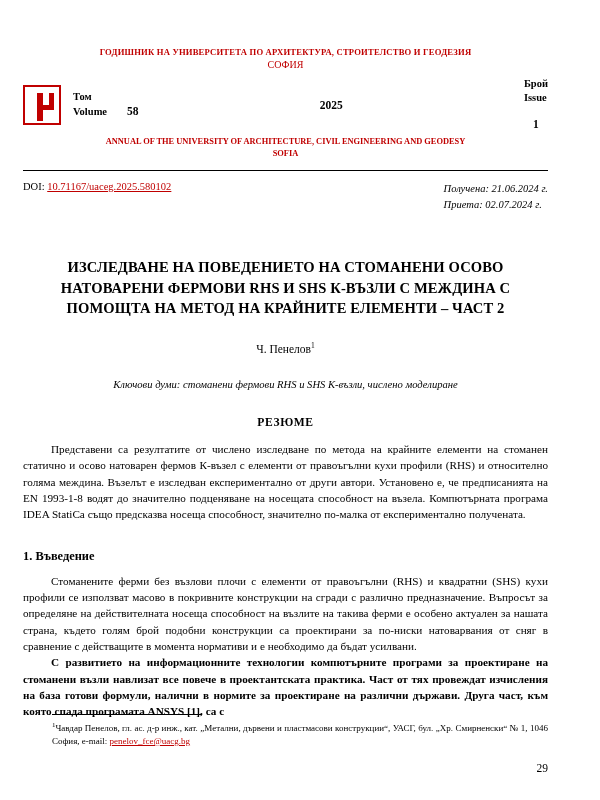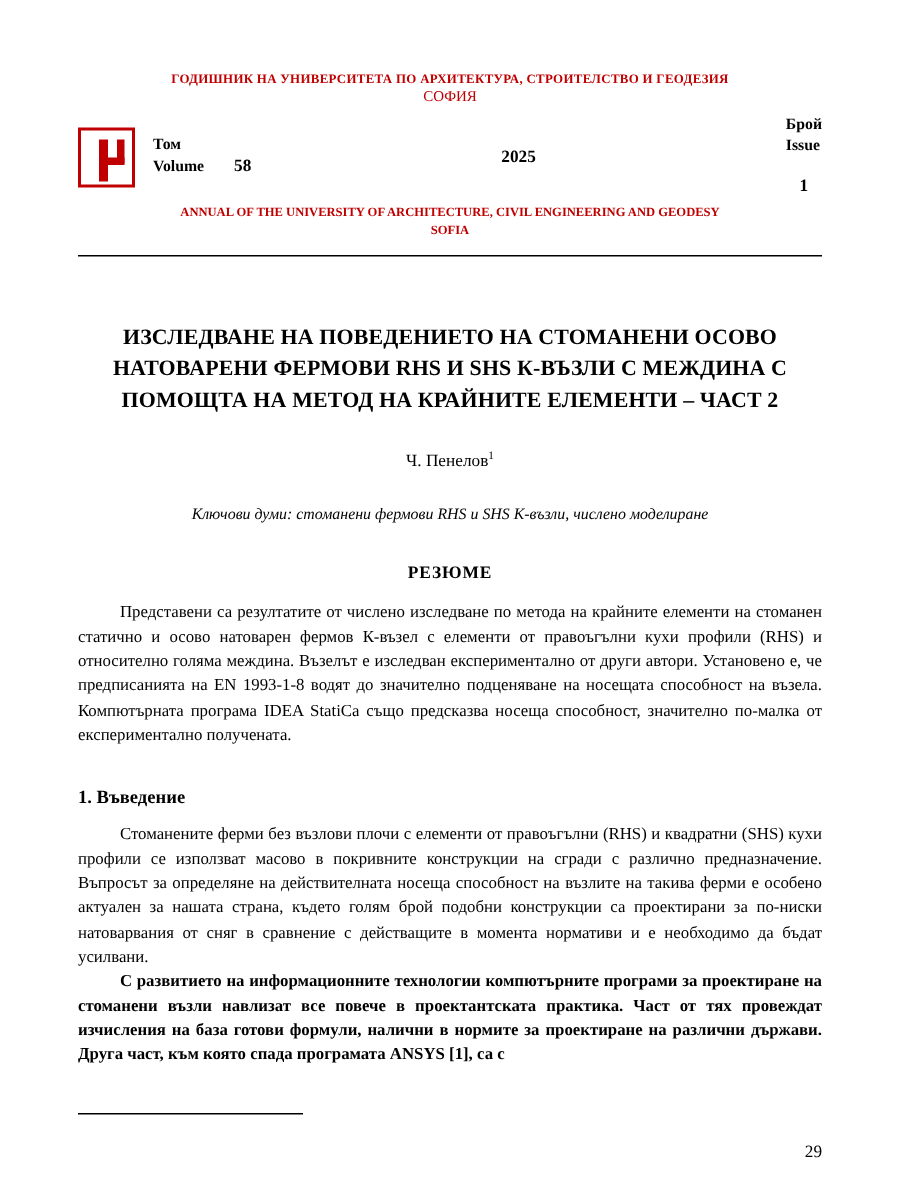--- a/index.html
+++ b/index.html
@@ -12,21 +12,21 @@
     height: 800px;
     overflow: hidden;
     font-family: "Liberation Serif", serif;
     color: #000;
   }
   .page {
     position: relative;
     width: 600px;
     height: 800px;
     box-sizing: border-box;
-    padding: 46px 52px 0 52px;
+    padding: 46px 52px 0 23px;
   }
 
   
   .masthead {
     text-align: center;
   }
   .journal-line1 {
     color: #c00000;
     font-weight: bold;
     font-size: 8.6px;
@@ -286,20 +286,29 @@
         <div class="issue-num">1</div>
       </div>
     </div>
 
     <div class="journal-line-en">ANNUAL OF THE UNIVERSITY OF ARCHITECTURE, CIVIL ENGINEERING AND GEODESY</div>
     <div class="journal-line-en" style="margin-top:0;">SOFIA</div>
   </div>
 
   <hr class="rule">
 
+  <div class="meta-row">
+    <div class="doi">
+      <span>DOI: </span><span class="doi-link">10.71167/uaceg.2025.580102</span>
+    </div>
+    <div class="dates">
+      <div>Получена: 21.06.2024 г.</div>
+      <div>Приета: 02.07.2024 г.</div>
+    </div>
+  </div>
 
   <div class="title">ИЗСЛЕДВАНЕ НА ПОВЕДЕНИЕТО НА СТОМАНЕНИ ОСОВО НАТОВАРЕНИ ФЕРМОВИ RHS И SHS К-ВЪЗЛИ С МЕЖДИНА С ПОМОЩТА НА МЕТОД НА КРАЙНИТЕ ЕЛЕМЕНТИ – ЧАСТ 2</div>
 
   <div class="author">
     <span>Ч. Пенелов</span><sup>1</sup>
   </div>
 
   <div class="keywords">
     <b>Ключови думи:</b>
     <span>стоманени фермови RHS и SHS К-възли, числено моделиране</span>
@@ -309,16 +318,19 @@
 
   <div class="abstract">Представени са резултатите от числено изследване по метода на крайните елементи на стоманен статично и осово натоварен фермов К-възел с елементи от правоъгълни кухи профили (RHS) и относително голяма междина. Възелът е изследван експериментално от други автори. Установено е, че предписанията на EN 1993-1-8 водят до значително подценяване на носещата способност на възела. Компютърната програма IDEA StatiCa също предсказва носеща способност, значително по-малка от експериментално получената.</div>
 
   <div class="h1">1.  Въведение</div>
 
   <div class="body-par">Стоманените ферми без възлови плочи с елементи от правоъгълни (RHS) и квадратни (SHS) кухи профили се използват масово в покривните конструкции на сгради с различно предназначение. Въпросът за определяне на действителната носеща способност на възлите на такива ферми е особено актуален за нашата страна, където голям брой подобни конструкции са проектирани за по-ниски натоварвания от сняг в сравнение с действащите в момента нормативи и е необходимо да бъдат усилвани.</div>
   <div class="body-par tight">С развитието на информационните технологии компютърните програми за проектиране на стоманени възли навлизат все повече в проектантската практика. Част от тях провеждат изчисления на база готови формули, налични в нормите за проектиране на различни държави. Друга част, към която спада програмата ANSYS [1], са с</div>
 
   <div class="footnote-wrap">
     <hr class="footnote-rule">
+    <div class="footnote">
+      <sup>1</sup><span>Чавдар Пенелов, гл. ас. д-р инж., кат. „Метални, дървени и пластмасови конструкции“, УАСГ, бул. „Хр. Смирненски“ № 1, 1046 София, e-mail: </span><span class="mail">penelov_fce@uacg.bg</span>
+    </div>
   </div>
 
   <div class="page-num">29</div>
 </div>
 
 </body></html>

